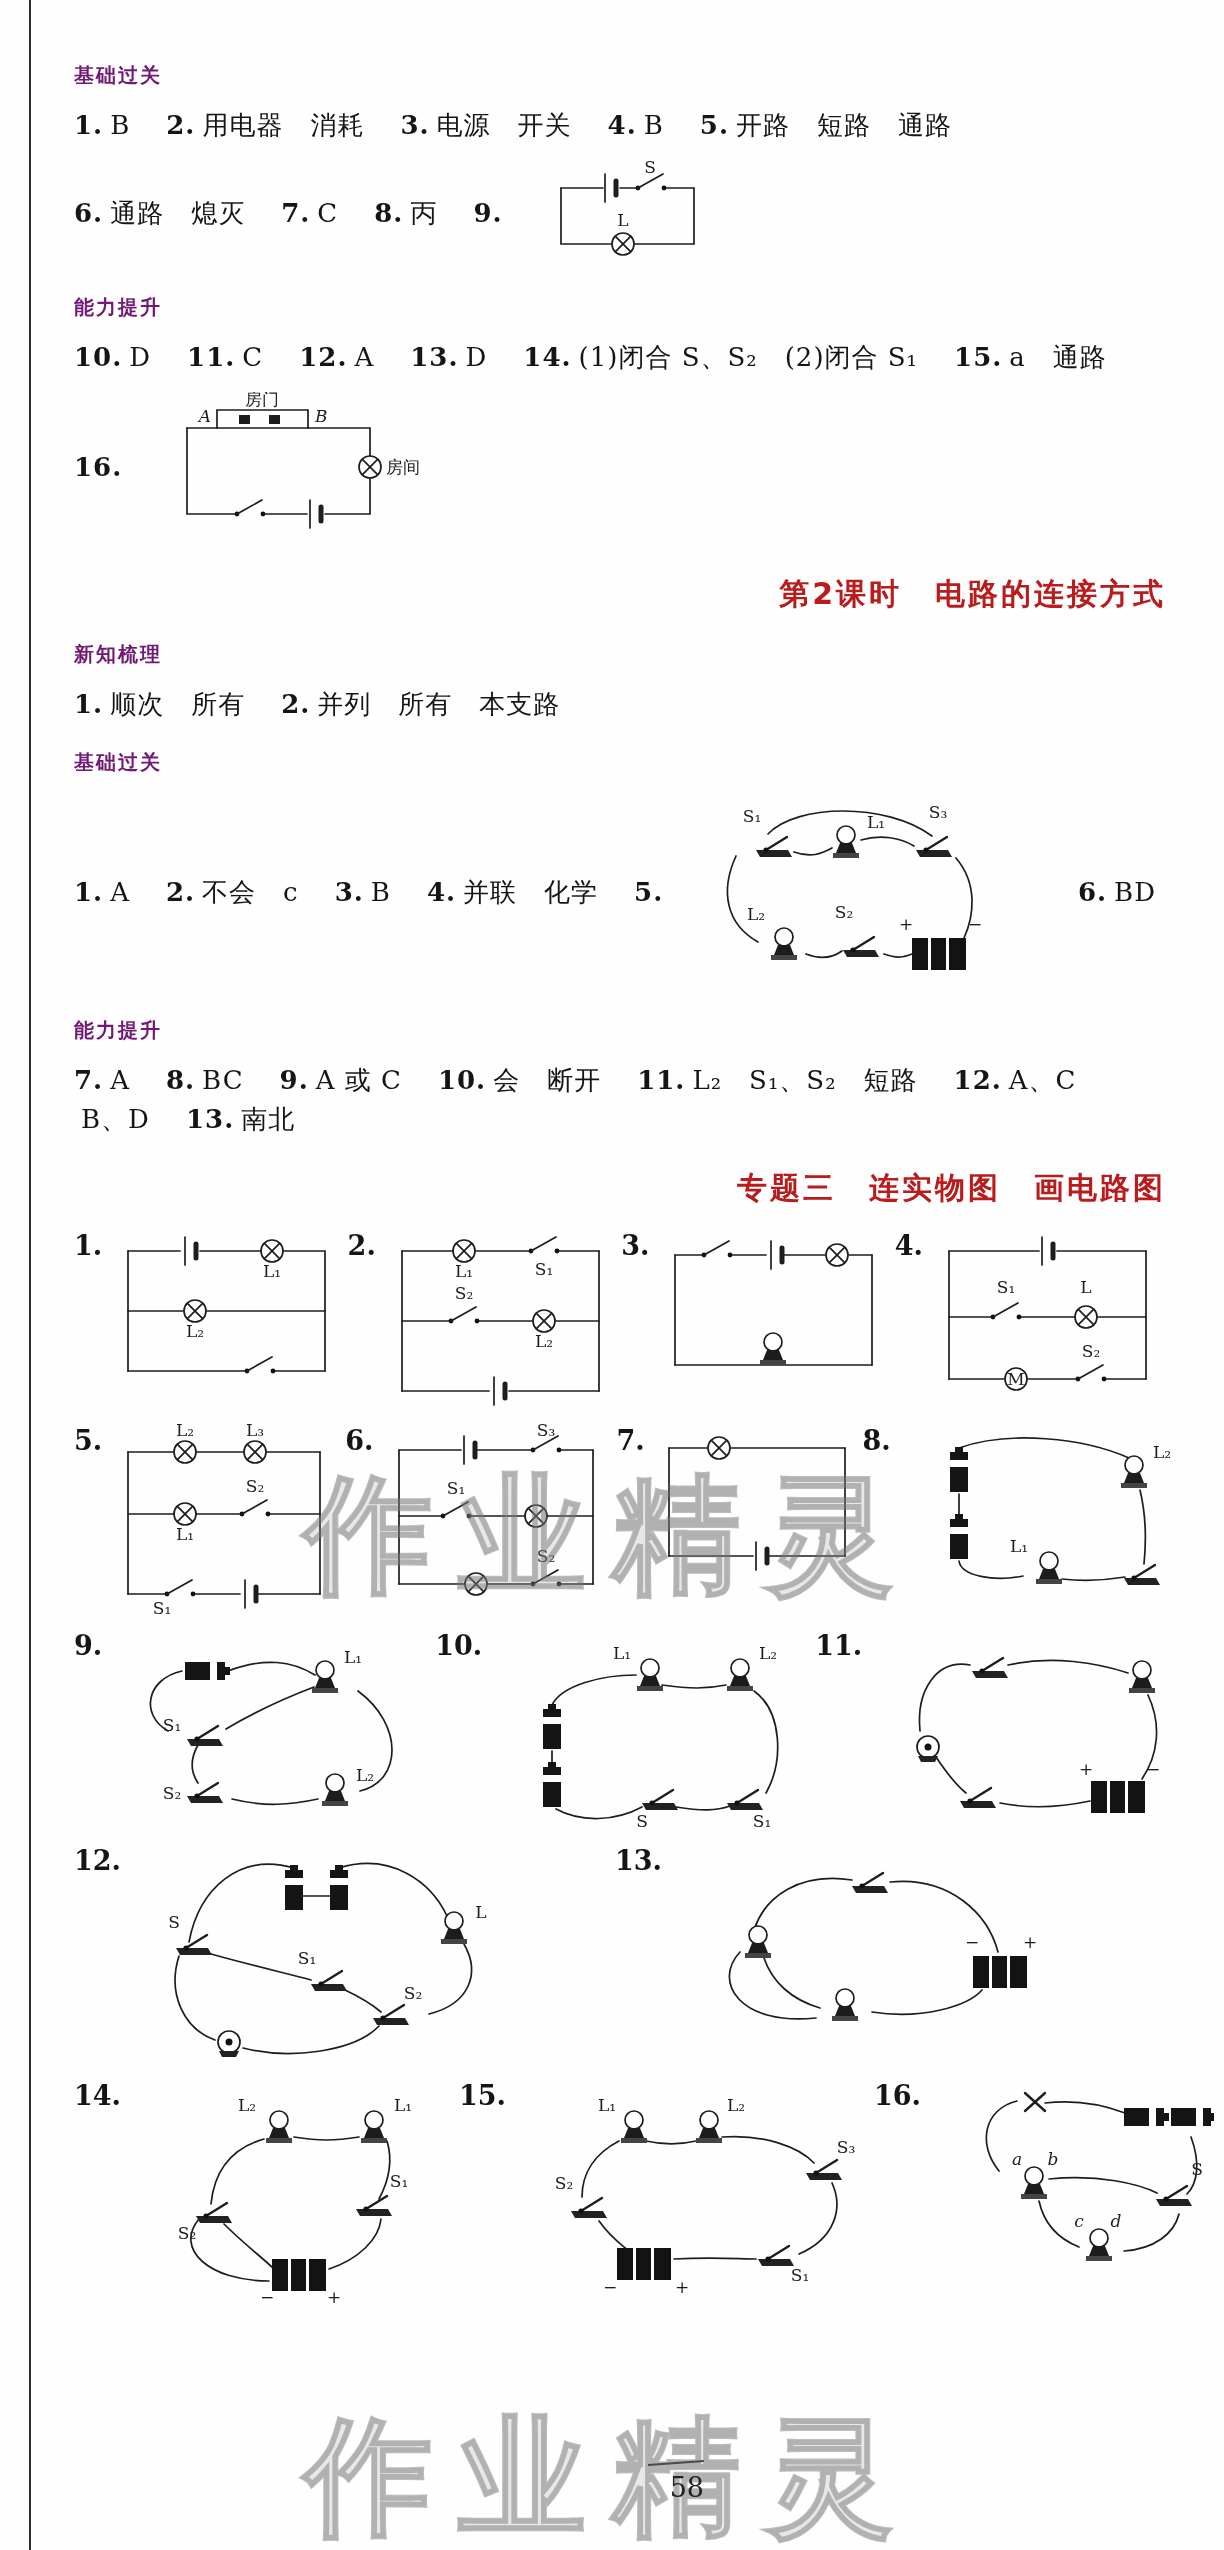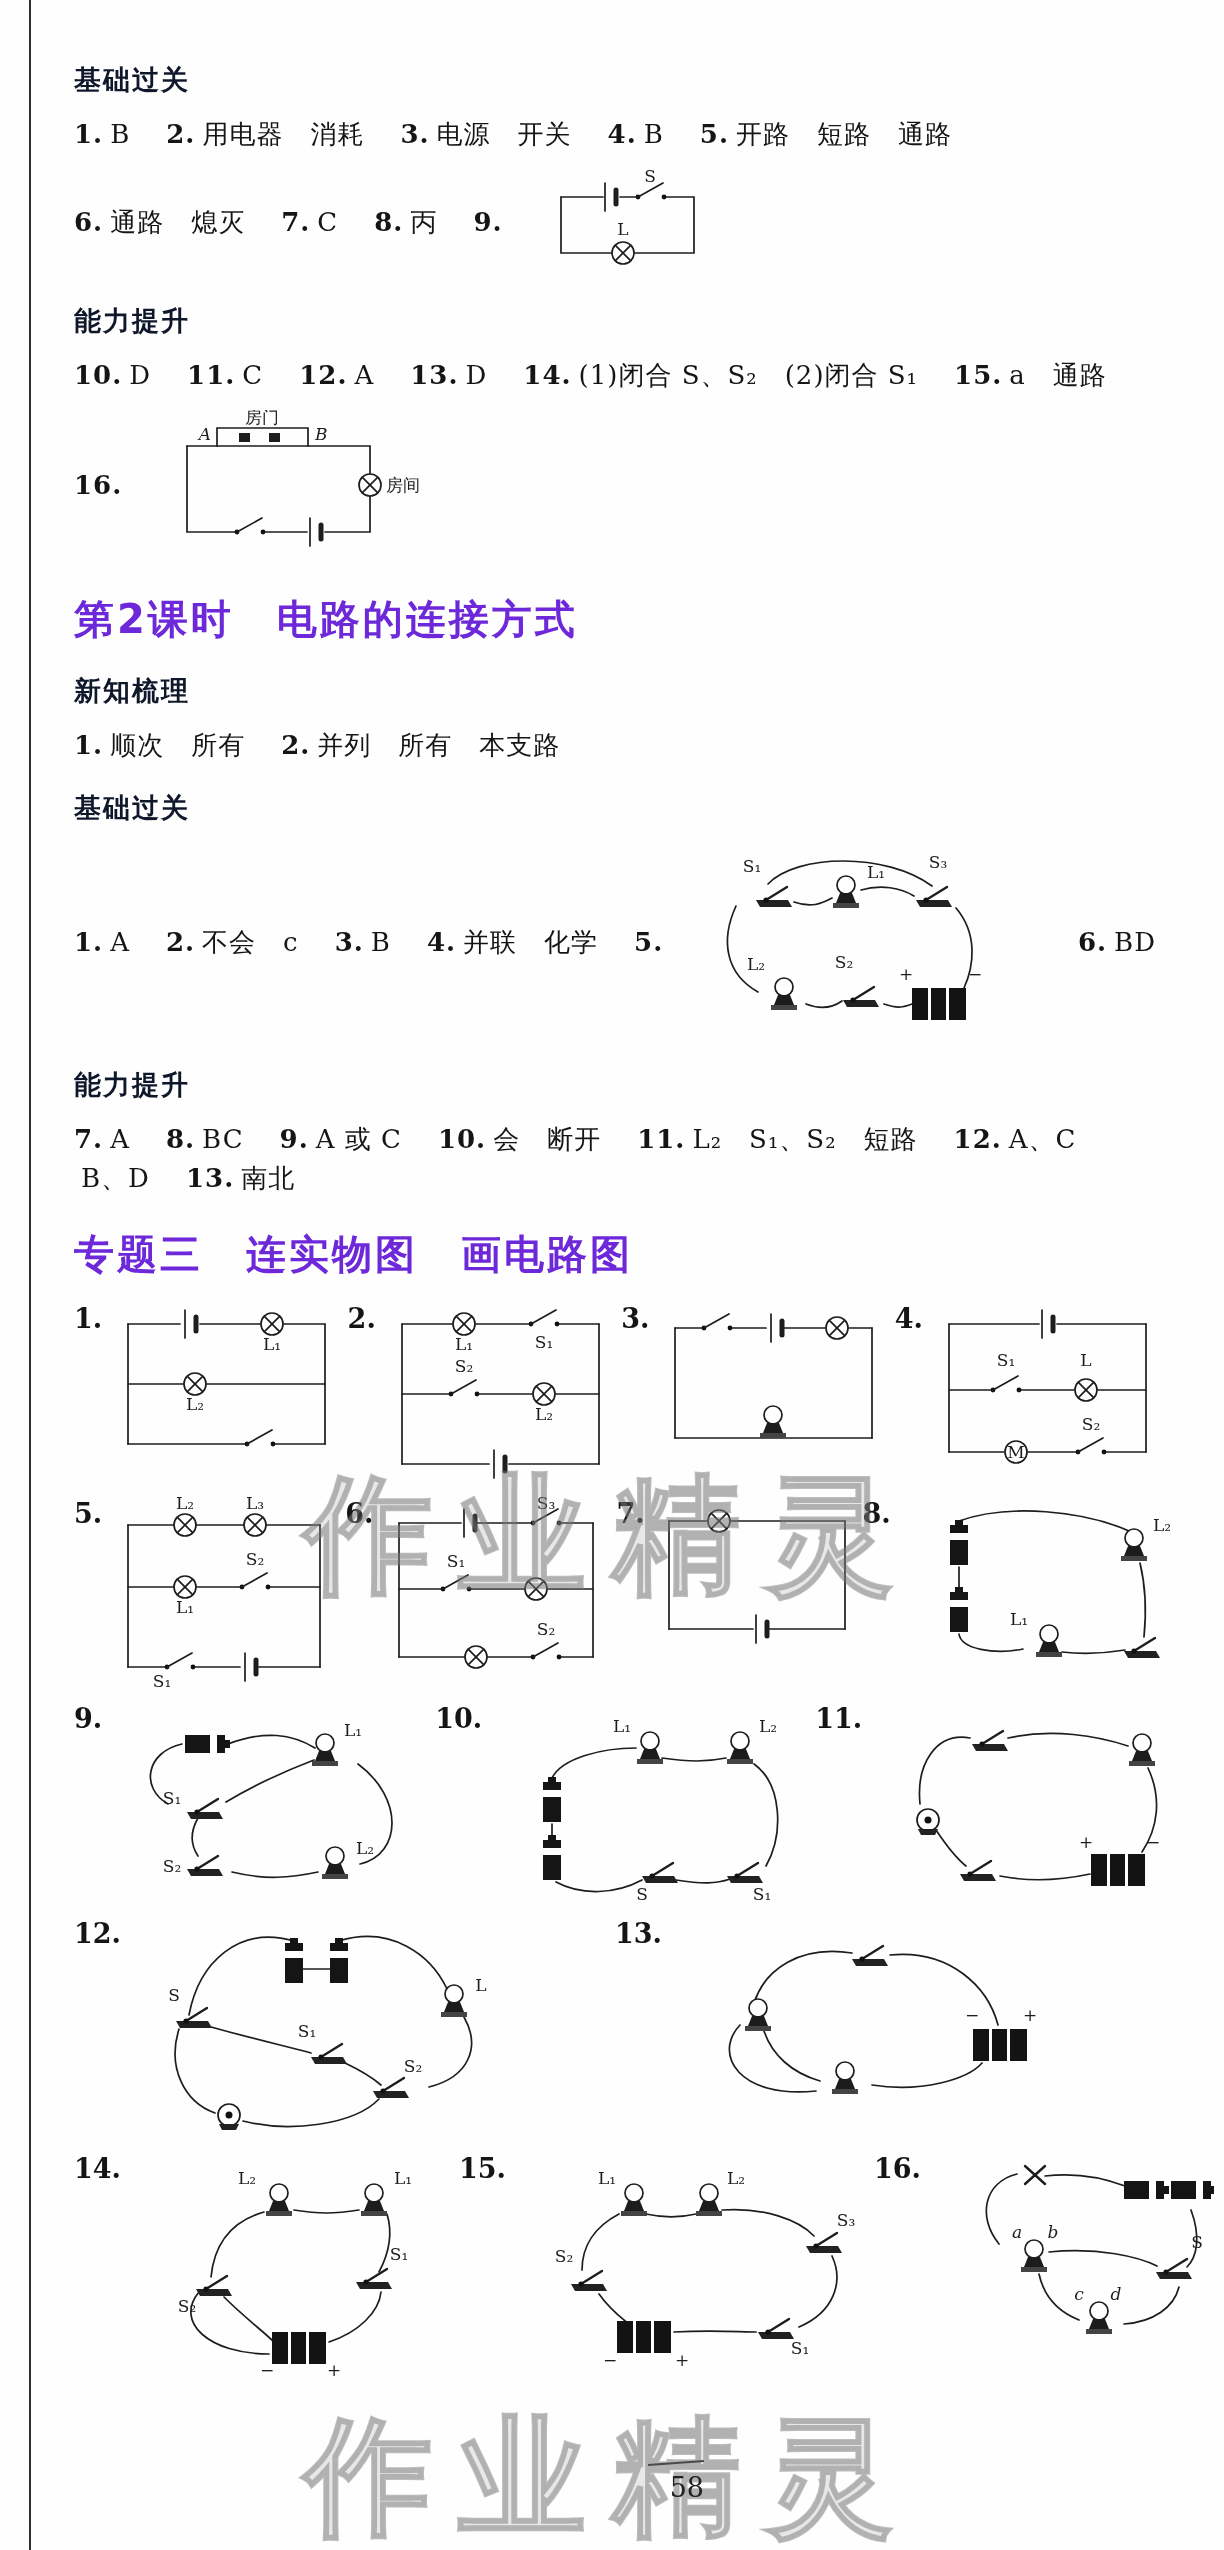--- a/index.html
+++ b/index.html
@@ -1,27 +1,27 @@
 <!DOCTYPE html>
 <html><head>
 <meta charset="utf-8">
 <style>
 *{margin:0;padding:0;box-sizing:border-box}
 html,body{width:1224px;height:2550px}
 body{position:relative;background:#fdfdfc;font-family:"DejaVu Serif","Liberation Serif",serif;color:#151515;overflow:hidden}
 .sheet{position:absolute;inset:0;background:#fefefe}
 .edge-line{position:absolute;left:29px;top:0;width:2px;height:100%;background:#2e2e2e}
 .content{position:absolute;left:74px;top:62px;width:1092px}
-h3.sec{font-family:"DejaVu Sans","Liberation Sans",sans-serif;font-size:27px;letter-spacing:2px;margin:26px 0 18px;color:#0f172a}
+h3.sec{font-family:"DejaVu Sans","Liberation Sans",sans-serif;font-size:20px;letter-spacing:2px;margin:26px 0 18px;color:#701a75}
 .content>h3:first-child{margin-top:0}
 .row{display:flex;flex-wrap:wrap;align-items:center;column-gap:36px;row-gap:8px;font-size:26px;line-height:37px;margin-bottom:14px}
 .item{white-space:nowrap}
 .n{font-weight:bold;margin-right:7px;letter-spacing:1px}
 .t{letter-spacing:1px}
-.title{font-family:"DejaVu Sans","Liberation Sans",sans-serif;font-size:40px;font-weight:bold;text-align:left;letter-spacing:3px;margin:30px 0 20px;color:#6d28d9}
+.title{font-family:"DejaVu Sans","Liberation Sans",sans-serif;font-size:30px;font-weight:bold;text-align:right;letter-spacing:3px;margin:30px 0 20px;color:#b91c1c}
 .grid-row{display:flex;align-items:flex-start;justify-content:space-between;margin-bottom:10px}
 .grid-row.left{justify-content:flex-start;gap:56px}
 .cell{display:flex;align-items:flex-start}
 .dn{font-weight:bold;font-size:27px;line-height:30px;margin:2px 8px 0 0}
 svg.diag{stroke:#1d1d1d;stroke-width:1.7;fill:none;stroke-linecap:round;flex:none}
 svg.diag text{stroke:none;fill:#1d1d1d;font-size:17px}
 .push{margin-left:auto;margin-right:10px}
 .watermark{position:absolute;left:0;width:100%;text-align:center;font-family:"DejaVu Sans","Liberation Sans",sans-serif;font-weight:bold;font-size:128px;letter-spacing:26px;color:rgba(150,150,150,0.22);-webkit-text-stroke:2px rgba(110,110,110,0.45);z-index:6;pointer-events:none}
 .pagenum{position:absolute;left:648px;top:2462px;font-size:27px;color:#222;z-index:7;text-align:right}
 .pagenum::before{content:"";display:block;width:56px;height:2px;background:#4a4a4a;margin:0 auto 8px;transform:rotate(-4deg)}

